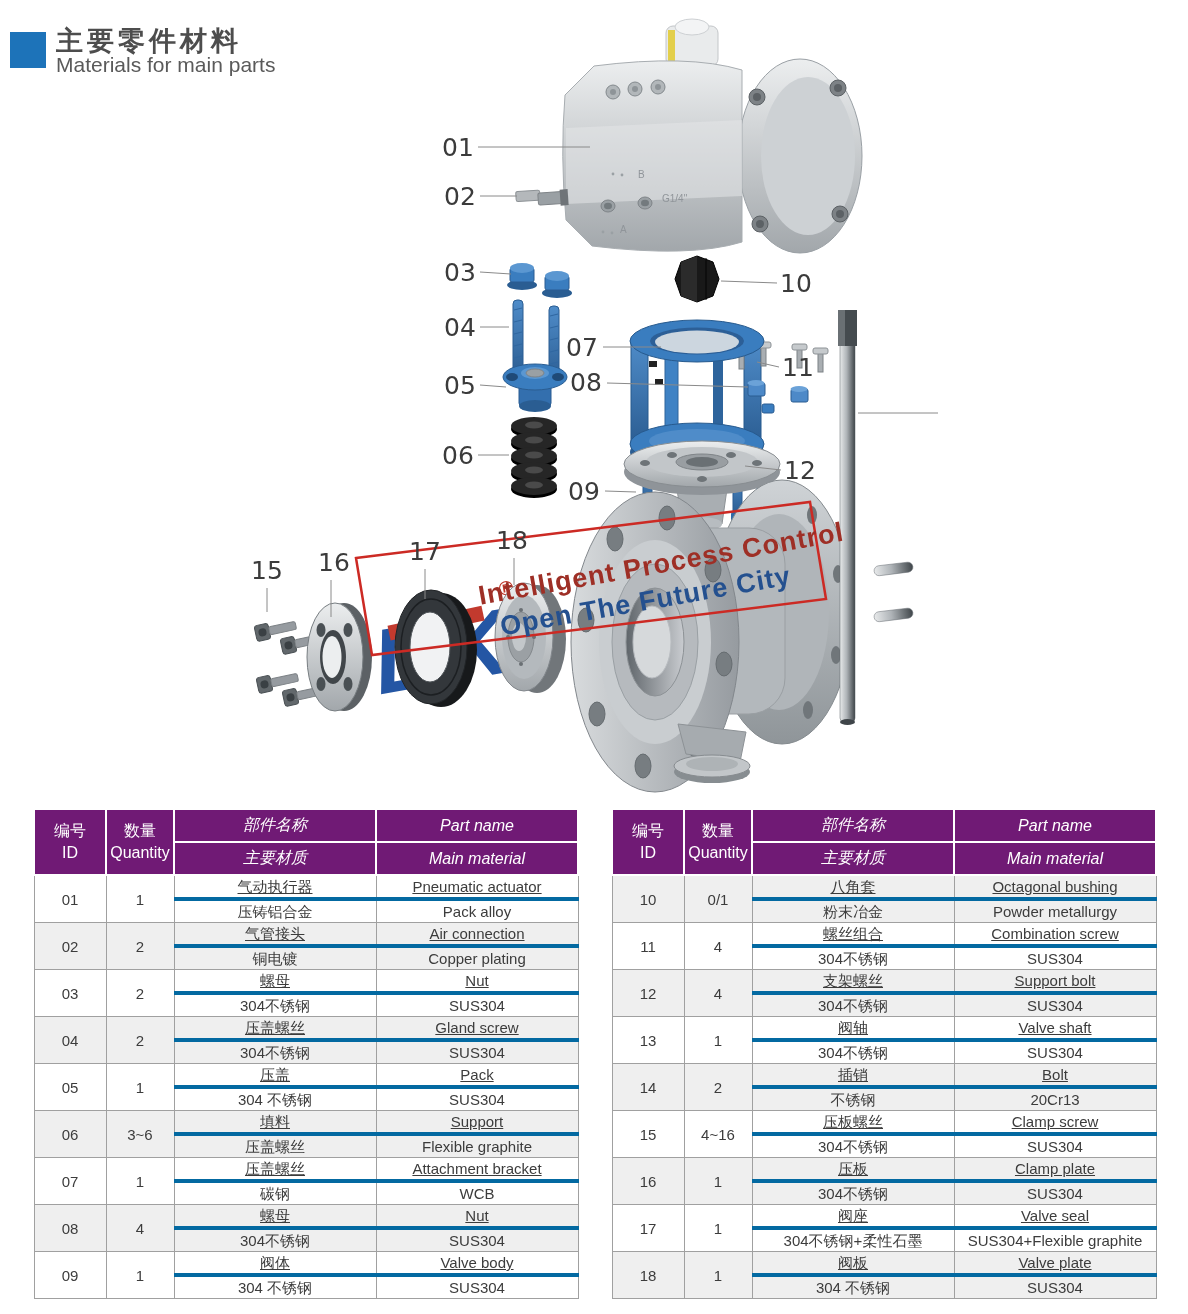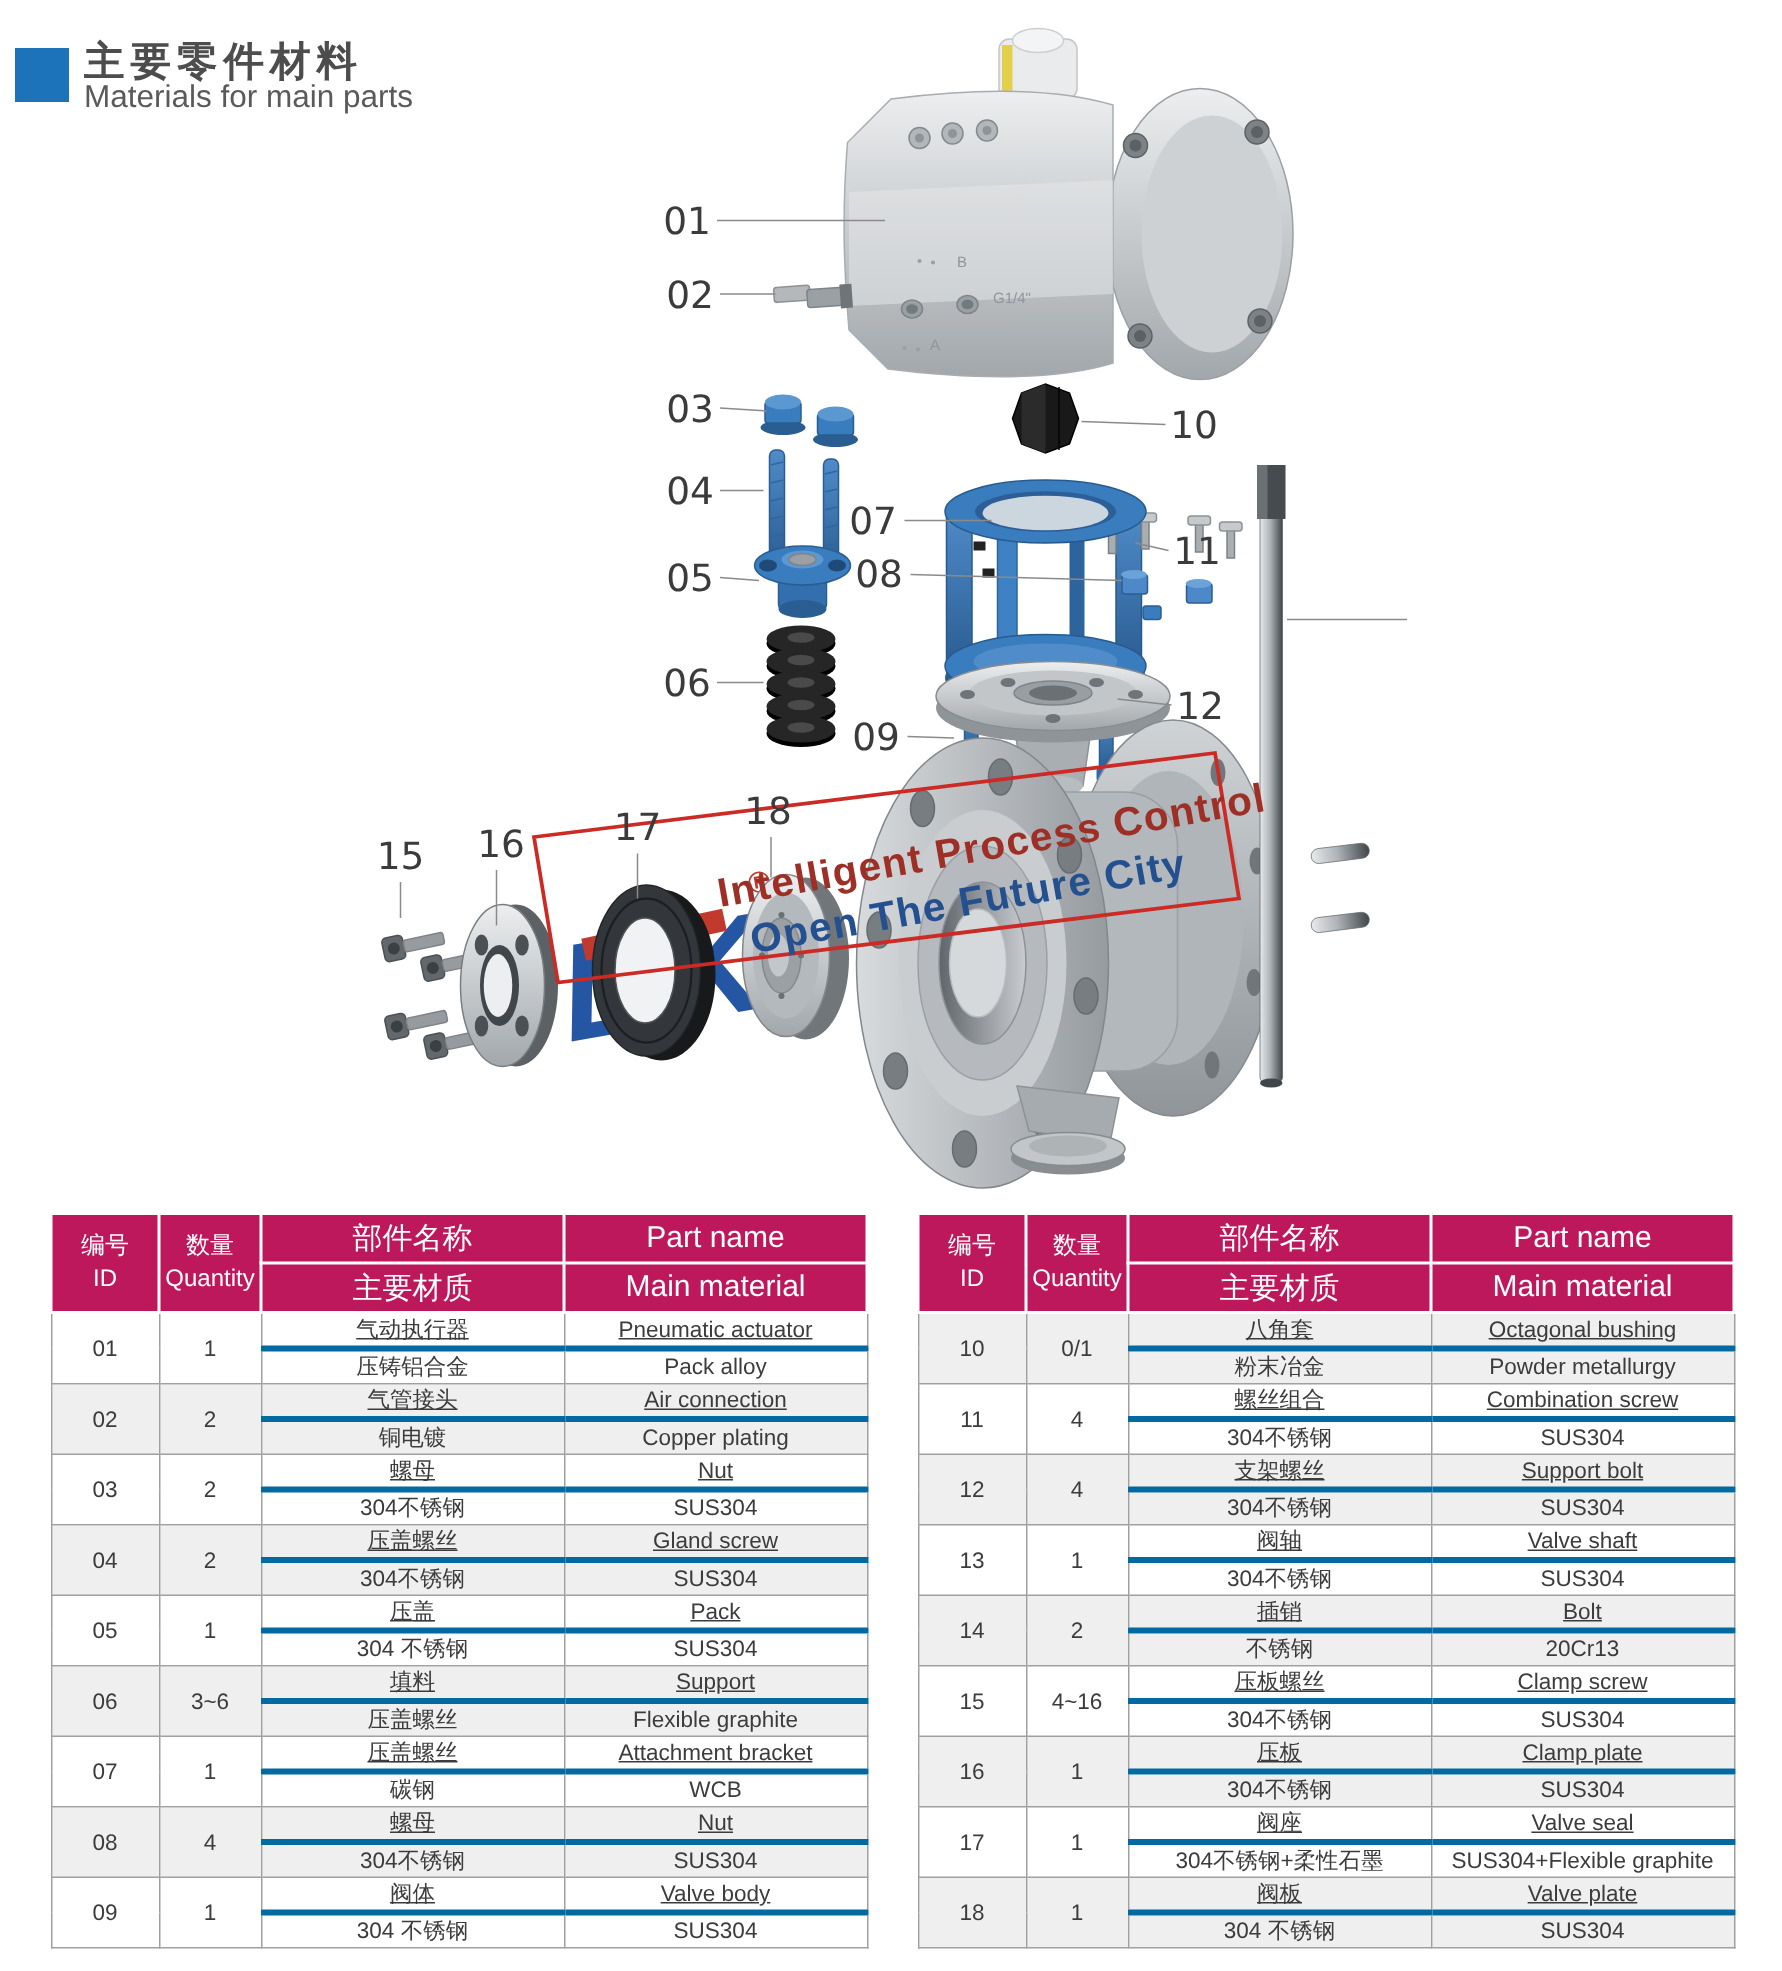--- a/index.html
+++ b/index.html
@@ -21,22 +21,22 @@
   .wm-blue-text{font-size:27px;font-weight:bold;fill:#24508f;text-anchor:middle;letter-spacing:1px;}
   .wm-logo{font-size:92px;font-weight:bold;font-style:italic;fill:#2456a4;text-anchor:middle;letter-spacing:-6px;}
   .wm-reg{font-size:20px;font-weight:bold;fill:#c0392b;text-anchor:middle;}
 
   
   .tables{position:absolute;top:808px;left:0;width:1188px;}
   table.parts{border-collapse:collapse;table-layout:fixed;position:absolute;top:0;border:1px solid #9a9a9a;}
   #left-table{left:33px;width:545px;}
   #right-table{left:611px;width:544px;}
   .col-id{width:72px;} .col-qty{width:68px;} .col-cn{width:202px;} .col-en{width:202px;}
-  table.parts th{background:#be185d;color:#fff;font-weight:normal;border:2px solid #fff;padding:0;}
-  table.parts th.h-top{height:31px;font-size:20px;}
+  table.parts th{background:#701a75;color:#fff;font-weight:normal;border:2px solid #fff;padding:0;}
+  table.parts th.h-top{height:31px;font-size:16px;font-style:italic;}
   table.parts th.h-span{font-size:16px;}
   table.parts th .h-line{line-height:22px;}
   table.parts td{border:1px solid #a0a0a0;height:21px;padding:0 3px;font-size:15px;color:#3c3c3c;text-align:center;line-height:21px;white-space:nowrap;overflow:hidden;}
   table.parts tr.r-top td.c-cn, table.parts tr.r-top td.c-en{border-bottom:4px solid #0369a1;text-decoration:underline;}
   table.parts tr.shade td{background:#efefef;}
 </style>
 </head>
 <body>
 
 <div class="pg-header">

